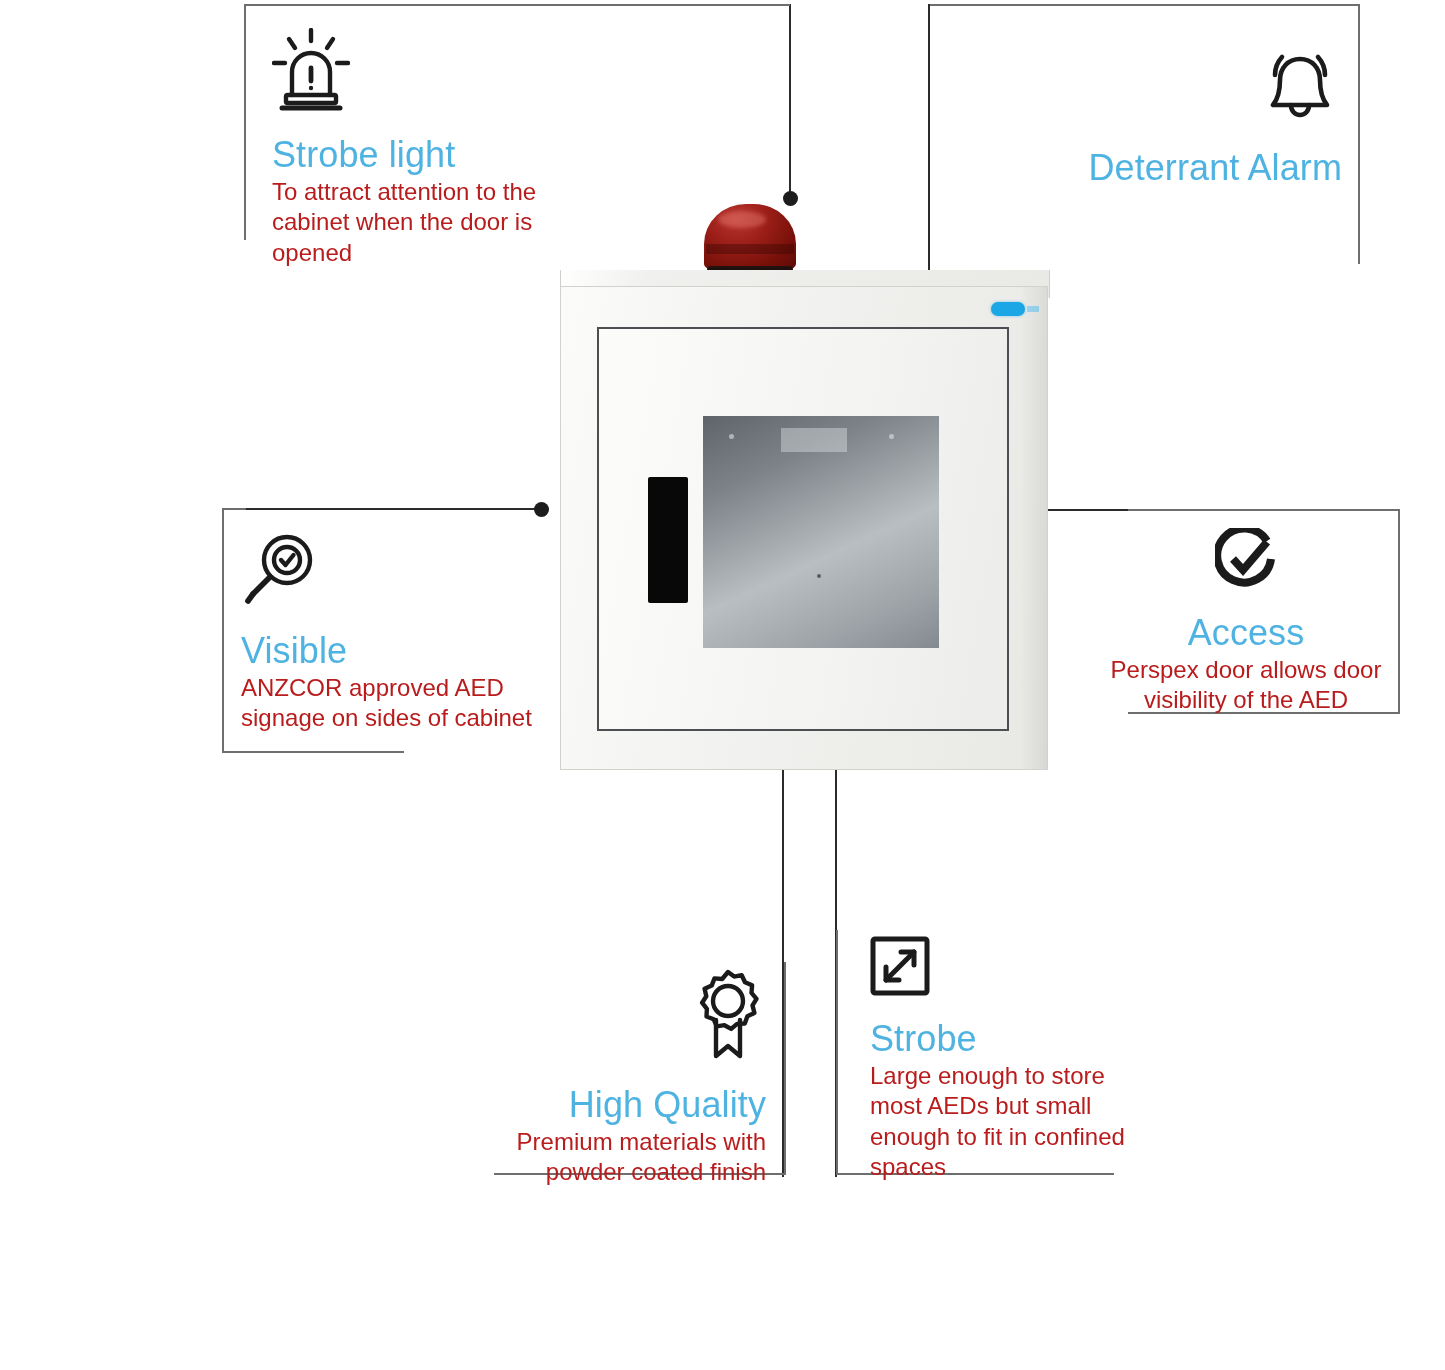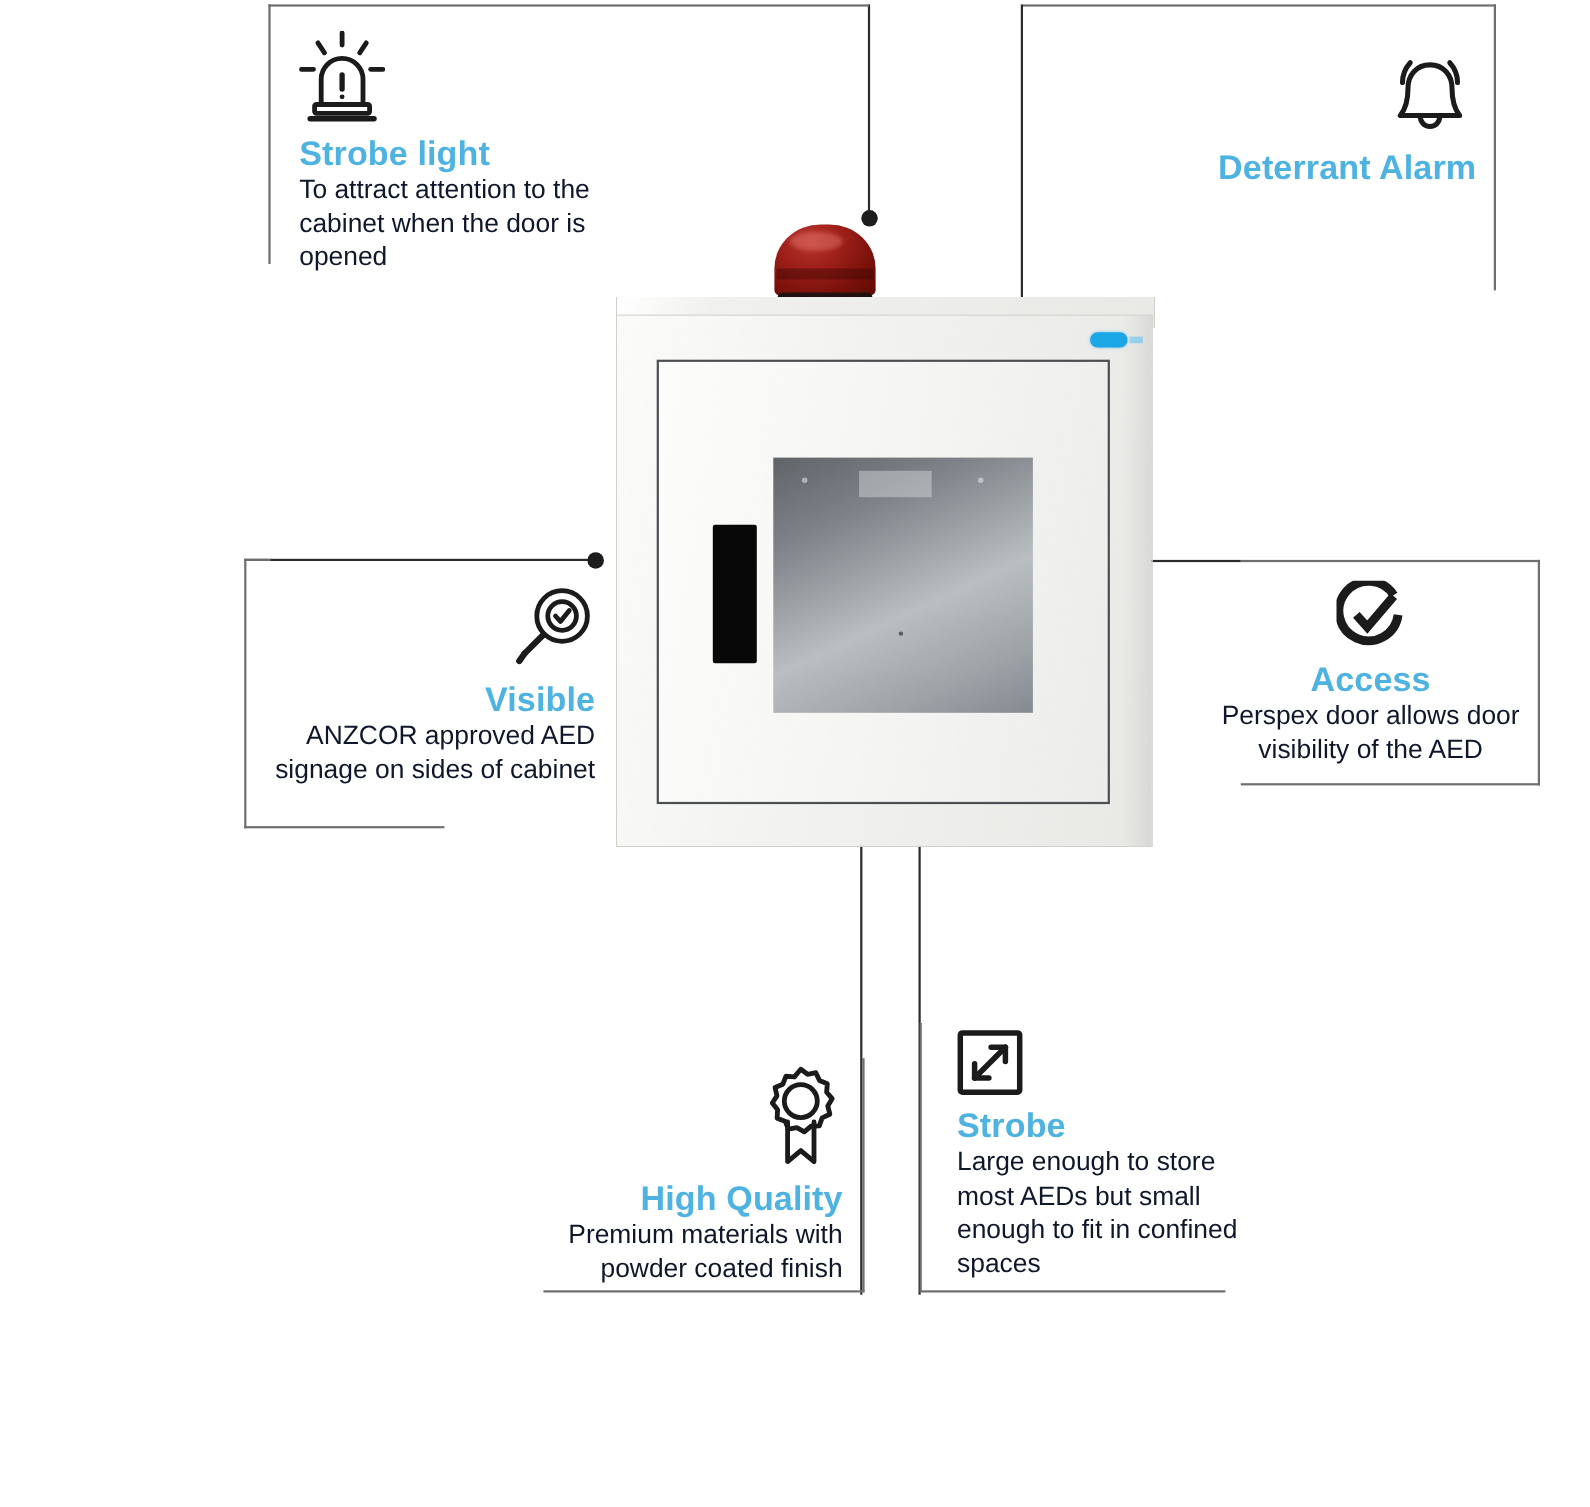--- a/index.html
+++ b/index.html
@@ -24,29 +24,29 @@
   .callout {
     position: absolute;
     box-sizing: border-box;
   }
   .callout .cal-icon {
     display: block;
     color: #1b1b1b;
   }
   .callout .cal-title {
     color: #4fb3e2;
-    font-size: 31px;
+    font-size: 36px;
     line-height: 1.08;
-    font-weight: 700;
+    font-weight: 400;
     letter-spacing: 0.1px;
-    margin: 6px 0 2px 0;
+    margin: 20px 0 2px 0;
     white-space: nowrap;
   }
   .callout .cal-body {
-    color: #0f172a;
+    color: #b91c1c;
     font-size: 24px;
     line-height: 1.27;
     font-weight: 400;
   }
   .align-left  { text-align: left; }
   .align-right { text-align: right; }
   .align-right .cal-icon { margin-left: auto; }
   .align-left  .cal-icon { margin-right: auto; }
 
   
@@ -293,21 +293,21 @@
         <path d="M42 12 c-12 0 -20 9 -20 21 c0 14 -3 20 -7 25 h54 c-4 -5 -7 -11 -7 -25 c0 -12 -8 -21 -20 -21 z"></path>
         <path d="M33 58 c0 6 4 10 9 10 c5 0 9 -4 9 -10"></path>
       </svg>
     </span>
     <div class="cal-title">Deterrant Alarm</div>
   </div>
 
   <div class="rule rule-h" style="left:222px; top:508px; width:24px;"></div>
   <div class="rule rule-v" style="left:222px; top:508px; height:245px;"></div>
   <div class="rule rule-h" style="left:222px; top:751px; width:182px;"></div>
-  <div class="callout align-left" style="left:241px; top:532px; width:300px;text-align:right;">
+  <div class="callout align-left" style="left:241px; top:532px; width:300px;">
     <span class="cal-icon">
       <svg width="76" height="76" viewBox="0 0 76 76" fill="none" stroke="#1b1b1b" stroke-width="4.4" stroke-linecap="round" stroke-linejoin="round">
         <circle cx="46" cy="28" r="23"></circle>
         <circle cx="46" cy="28" r="13"></circle>
         <path d="M40 28 l4.5 5 l8 -10"></path>
         <line x1="29" y1="45" x2="12" y2="62" stroke-width="5.6"></line>
         <line x1="12" y1="62" x2="7" y2="69" stroke-width="5.6"></line>
       </svg>
     </span>
     <div class="cal-title">Visible</div>

